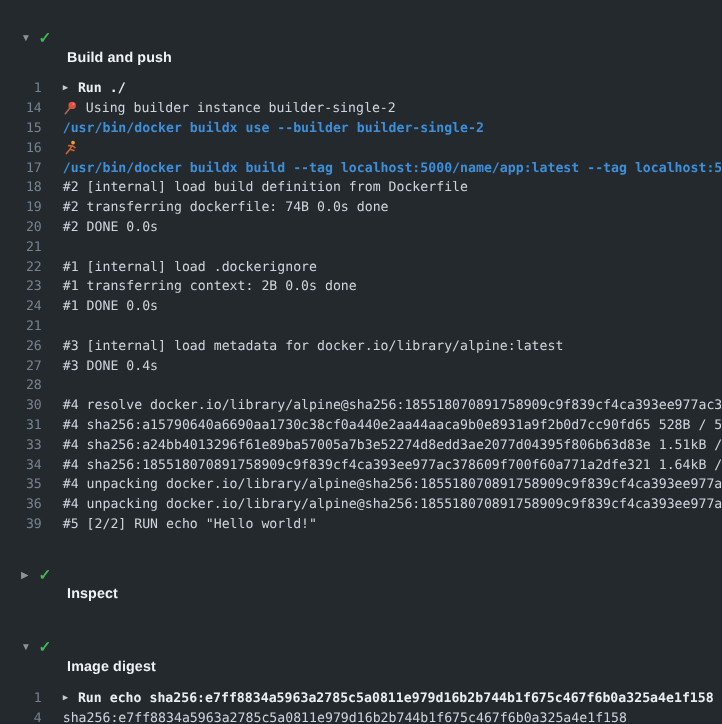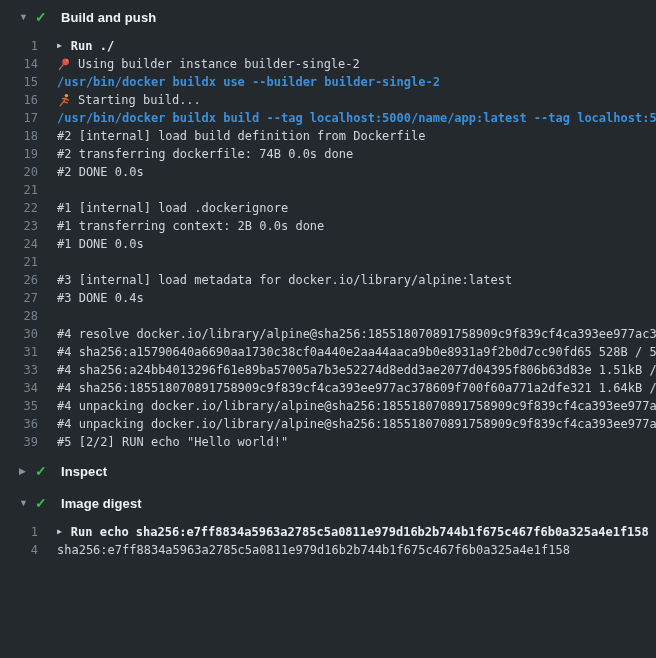--- a/index.html
+++ b/index.html
@@ -43,20 +43,21 @@
     font-weight: bold;
     text-align: left;
     padding-left: 1px;
     box-sizing: border-box;
   }
   .title {
     color: #f0f3f6;
     font-size: 13px;
     font-weight: bold;
     letter-spacing: 0.1px;
+    margin-top: 35px;
   }
   .section-lines {
     padding: 5px 0 3px 0;
   }
   .log-line {
     display: flex;
     height: 18px;
     line-height: 18px;
     font-size: 12px;
     white-space: pre;
@@ -116,21 +117,21 @@
         <div class="log-line"><span class="ln">1</span><span class="lt run"><span class="run-toggle">▶</span><span class="txt">Run ./</span></span></div>
         <div class="log-line"><span class="ln">14</span><span class="lt normal"><span class="emoji-icon"><svg viewBox="0 0 14 14" width="14" height="14">
                 <circle cx="8.6" cy="4.8" r="3.4" fill="#df5040"></circle>
                 <circle cx="9.8" cy="3.6" r="1" fill="#f08878"></circle>
                 <path d="M6.2 7.6 L2.4 12.4" stroke="#a9684a" stroke-width="1.5" stroke-linecap="round"></path>
               </svg></span><span class="txt">Using builder instance builder-single-2</span></span></div>
         <div class="log-line"><span class="ln">15</span><span class="lt command"><span class="txt">/usr/bin/docker buildx use --builder builder-single-2</span></span></div>
         <div class="log-line"><span class="ln">16</span><span class="lt normal"><span class="emoji-icon"><svg viewBox="0 0 14 14" width="14" height="14">
                 <circle cx="9.4" cy="2.6" r="1.7" fill="#e8a33d"></circle>
                 <path d="M3.4 12.6 L6.6 8.6 L8.6 5.4 M6.6 8.6 L10.2 9.8 M8.8 5.6 L5.4 5.4 M8.6 5.4 L11.2 7.2" stroke="#d2622e" stroke-width="1.5" fill="none" stroke-linecap="round" stroke-linejoin="round"></path>
-              </svg></span><span class="txt">Starting build...</span></span></div>
+              </svg></span></span></div>
         <div class="log-line"><span class="ln">17</span><span class="lt command"><span class="txt">/usr/bin/docker buildx build --tag localhost:5000/name/app:latest --tag localhost:50</span></span></div>
         <div class="log-line"><span class="ln">18</span><span class="lt normal"><span class="txt">#2 [internal] load build definition from Dockerfile</span></span></div>
         <div class="log-line"><span class="ln">19</span><span class="lt normal"><span class="txt">#2 transferring dockerfile: 74B 0.0s done</span></span></div>
         <div class="log-line"><span class="ln">20</span><span class="lt normal"><span class="txt">#2 DONE 0.0s</span></span></div>
         <div class="log-line"><span class="ln">21</span><span class="lt blank"><span class="txt"></span></span></div>
         <div class="log-line"><span class="ln">22</span><span class="lt normal"><span class="txt">#1 [internal] load .dockerignore</span></span></div>
         <div class="log-line"><span class="ln">23</span><span class="lt normal"><span class="txt">#1 transferring context: 2B 0.0s done</span></span></div>
         <div class="log-line"><span class="ln">24</span><span class="lt normal"><span class="txt">#1 DONE 0.0s</span></span></div>
         <div class="log-line"><span class="ln">21</span><span class="lt blank"><span class="txt"></span></span></div>
         <div class="log-line"><span class="ln">26</span><span class="lt normal"><span class="txt">#3 [internal] load metadata for docker.io/library/alpine:latest</span></span></div>

